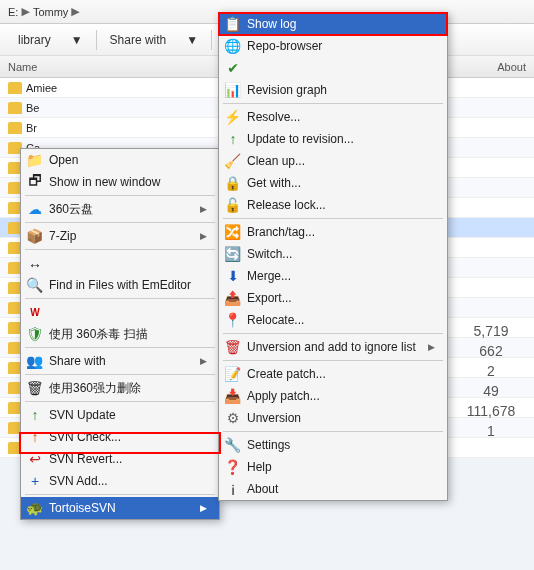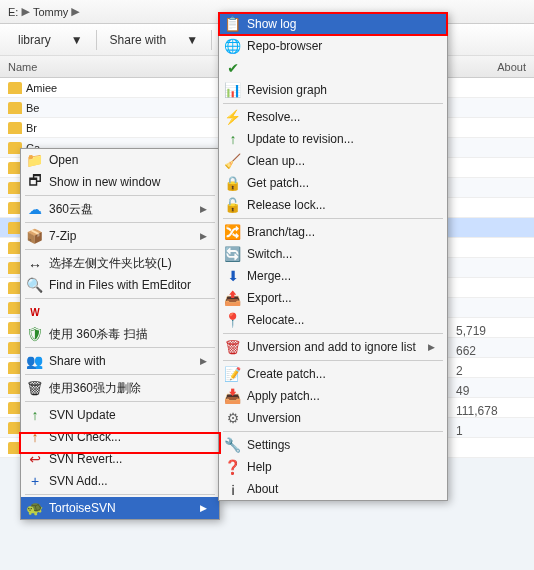--- a/index.html
+++ b/index.html
@@ -94,21 +94,21 @@
       font-size: 11px;
       color: #222;
       border-bottom: 1px solid #eee;
       background: #fff;
     }
     .file-row:nth-child(even) { background: #f7f9fc; }
     .file-row.selected { background: #cce0ff; }
     .file-row .col-name { flex: 1; display: flex; align-items: center; gap: 4px; }
     .file-row .col-date { width: 130px; font-size: 10px; color: #555; }
     .file-row .col-type { width: 100px; font-size: 10px; color: #555; }
-    .file-row .col-size { width: 70px; text-align: left; font-size: 12px; color: #555; margin-top: 6px; }
+    .file-row .col-size { width: 70px; text-align: center; font-size: 14px; color: #555; margin-top: 6px; }
 
     .folder-icon {
       width: 14px;
       height: 12px;
       background: #f0c040;
       border-radius: 2px 2px 0 0;
       position: relative;
       display: inline-block;
     }
 
@@ -379,21 +379,20 @@
     <span>360云盘</span>
   </div>
   <div class="menu-separator"></div>
   <div class="menu-item has-submenu">
     <span class="menu-icon">📦</span>
     <span>7-Zip</span>
   </div>
   <div class="menu-separator"></div>
   <div class="menu-item">
     <span class="menu-icon">↔</span>
-    <span>选择左侧文件夹比较(L)</span>
   </div>
   <div class="menu-item">
     <span class="menu-icon">🔍</span>
     <span>Find in Files with EmEditor</span>
   </div>
   <div class="menu-separator"></div>
   <div class="menu-item">
     <span class="menu-icon" style="color:#c00;font-weight:bold;font-size:10px;">W</span>
   </div>
   <div class="menu-item">
@@ -458,21 +457,21 @@
   <div class="menu-item">
     <span class="menu-icon icon-green">↑</span>
     <span>Update to revision...</span>
   </div>
   <div class="menu-item">
     <span class="menu-icon icon-teal">🧹</span>
     <span>Clean up...</span>
   </div>
   <div class="menu-item">
     <span class="menu-icon icon-yellow">🔒</span>
-    <span>Get patch...</span>
+    <span>Get with...</span>
   </div>
   <div class="menu-item">
     <span class="menu-icon icon-gray">🔓</span>
     <span>Release lock...</span>
   </div>
   <div class="menu-separator"></div>
   <div class="menu-item">
     <span class="menu-icon icon-blue">🔀</span>
     <span>Branch/tag...</span>
   </div>

